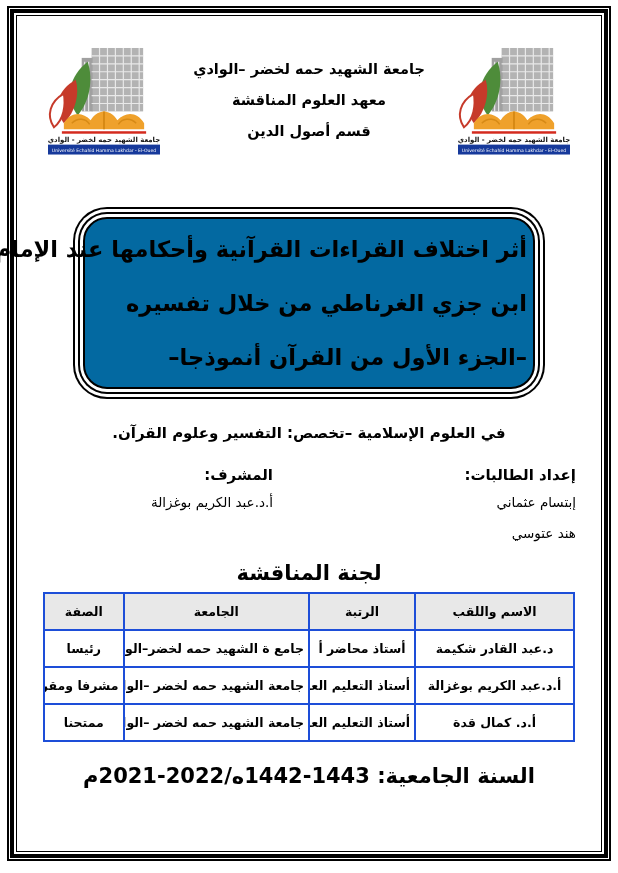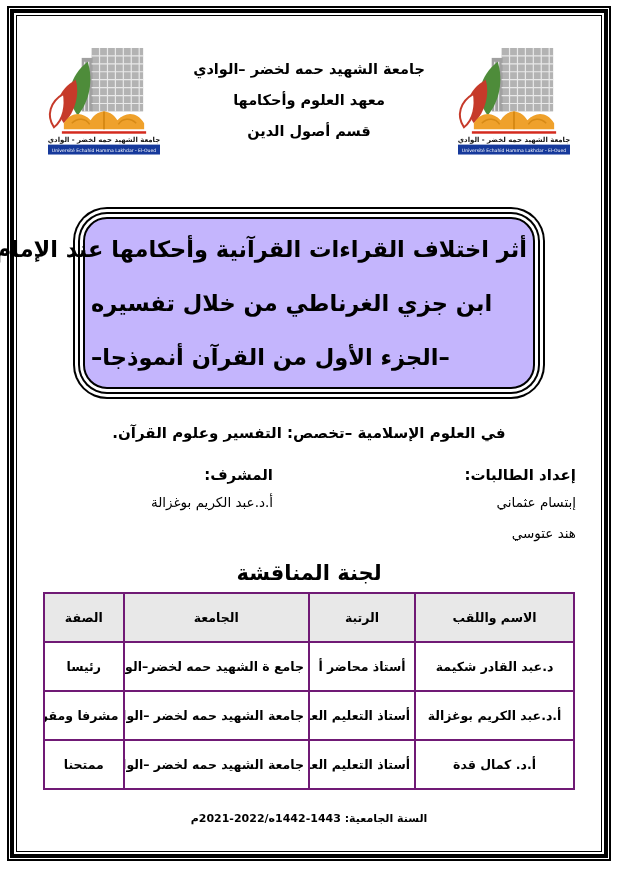--- a/index.html
+++ b/index.html
@@ -18,49 +18,49 @@
 
   
   .top { display:flex; align-items:flex-start; justify-content:space-between; }
   .logo-wrap { width:124px; flex:0 0 auto; }
   .head-text { flex:1 1 auto; text-align:center; padding-top:8px; }
   .head-text div { font-size:14.5px; font-weight:bold; line-height:31px; }
 
   
   .title-box {
     width:452px; margin:56px auto 0; padding:3px 6px;
-    border:2px solid #000; border-radius:24px; text-align:left;
+    border:2px solid #000; border-radius:24px; text-align:right;
     box-shadow: 0 0 0 3px #fff, 0 0 0 5px #000, 0 0 0 8px #fff, 0 0 0 10px #000;
-    background:#c4b5fd;
+    background:#0369a1;
   }
   .title-box div { font-size:22.5px; font-weight:bold; line-height:54px; white-space:nowrap; }
 
   .memo { margin-top:30px; text-align:center; }
   .memo div { font-size:15px; font-weight:bold; line-height:28px; }
 
   
   .people { display:flex; margin-top:16px; }
   .col-authors, .col-super { font-size:14px; }
   .col-super { flex:0 0 50%; }
   .p-label { font-size:15px; font-weight:bold; line-height:24px; }
   .p-name { font-size:13.5px; line-height:31px; }
 
   .committee-caption { margin-top:12px; text-align:center; font-size:21px; font-weight:bold; }
 
   table.committee {
     width:532px; margin:7px auto 0; border-collapse:collapse; table-layout:fixed;
   }
   table.committee th, table.committee td {
-    border:2px solid #701a75; height:29px; font-size:12.5px; text-align:center;
-    padding:16px 4px; overflow:hidden; white-space:nowrap;
+    border:2px solid #1d4ed8; height:29px; font-size:12.5px; text-align:center;
+    padding:10px 4px; overflow:hidden; white-space:nowrap;
   }
   table.committee th { background:#e8e8e8; font-weight:bold; }
   table.committee td { font-weight:bold; }
 
-  .year { margin-top:22px; text-align:center; font-size:11px; font-weight:bold; }
+  .year { margin-top:22px; text-align:center; font-size:21px; font-weight:bold; }
 
   
   .logo-ar { font-weight:bold; }
 </style>
 </head>
 <body>
 
 <div class="frame f1"></div>
 <div class="frame f2"></div>
 <div class="frame f3"></div>
@@ -92,21 +92,21 @@
           <rect x="20" y="86" width="85" height="2.5" fill="#d42a1e"></rect>
         </g>
         <text class="logo-ar" x="62.5" y="97" font-size="7" text-anchor="middle" fill="#111">جامعة الشهيد حمه لخضر - الوادي</text>
         <rect x="6" y="99.5" width="113" height="10" fill="#16399b"></rect>
         <text x="62.5" y="106.5" font-size="4.6" text-anchor="middle" fill="#ffffff">Université Echahid Hamma Lakhdar - El-Oued</text>
       </svg>
     </div>
 
     <div class="head-text">
       <div>جامعة الشهيد حمه لخضر –الوادي</div>
-      <div>معهد العلوم وأحكامها</div>
+      <div>معهد العلوم المناقشة</div>
       <div>قسم أصول الدين</div>
     </div>
 
     <div class="logo-wrap">
       <svg viewBox="0 0 125 112" width="124" height="111">
         <g>
           <rect x="50" y="2" width="52" height="64" fill="#b3b3b3"></rect>
           <rect x="40" y="12" width="11" height="54" fill="#a0a0a0"></rect>
           <g stroke="#e9e9e9" stroke-width="1.2">
             <path d="M50 10h52M50 18h52M50 26h52M50 34h52M50 42h52M50 50h52M50 58h52"></path>

